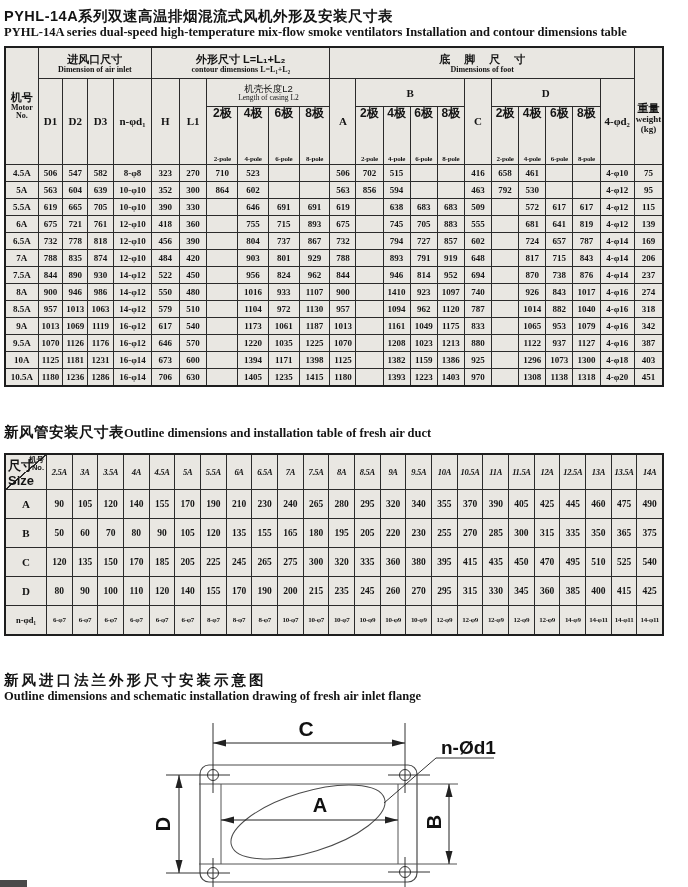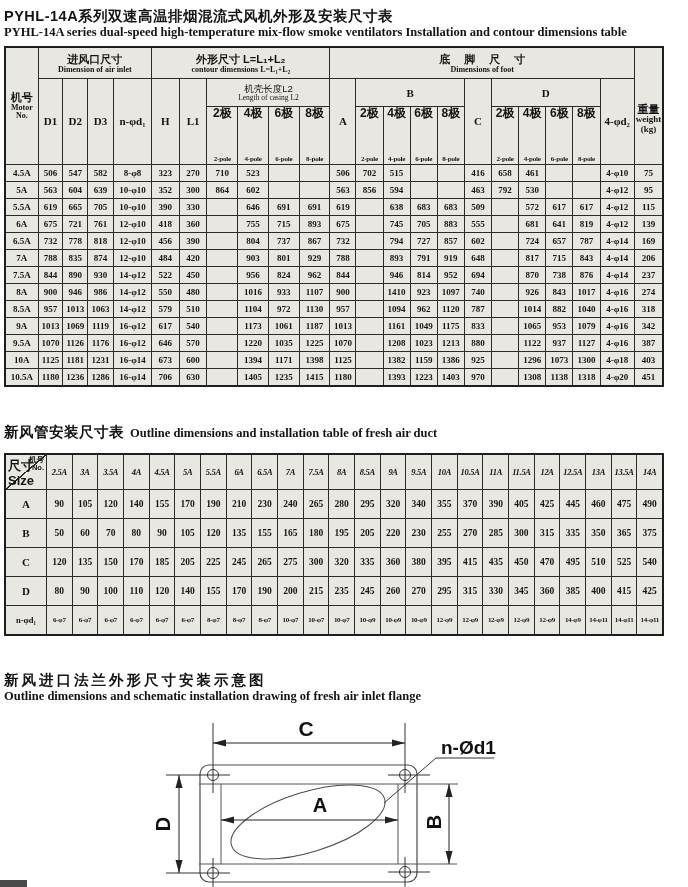--- a/index.html
+++ b/index.html
@@ -6,41 +6,41 @@
   body{
     width:688px;height:887px;overflow:hidden;position:relative;
     background:#ffffff;color:#141414;
     font-family:"Liberation Serif",serif;
   }
   .page{padding:8px 14px 0 4px;}
   
   .title-zh{font-family:"Liberation Sans",sans-serif;font-weight:bold;font-size:14.5px;line-height:1.2;letter-spacing:.5px;}
   .title-en{font-family:"Liberation Serif",serif;font-weight:bold;font-size:12.5px;line-height:1.2;}
   .sec-title{margin-top:36px;}
-  .sec-title .inline-en{margin-left:6px;}
+  .sec-title .inline-en{}
   .sec3-zh{letter-spacing:3px;}
   
   table{border-collapse:collapse;table-layout:fixed;width:660px;background:#e9e7e2;}
   th,td{border:1px solid #2b2b2b;text-align:center;vertical-align:middle;padding:0;overflow:hidden;}
   table{border:2px solid #1e1e1e;}
   
   .t1{margin-top:6px;}
   .t1 td{font-weight:bold;font-size:9px;height:16px;line-height:16px;font-family:"Liberation Serif",serif;}
   .t1 .gz{font-family:"Liberation Sans",sans-serif;font-weight:bold;font-size:11px;line-height:1.15;}
   .t1 .ge{font-weight:bold;font-size:8px;line-height:1.05;}
   .t1 .foot-zh{letter-spacing:14px;text-indent:14px;}
   .t1 .collab{font-weight:bold;font-size:11px;}
   .t1 .cas-zh{font-family:"Liberation Sans",sans-serif;font-weight:normal;font-size:9.5px;line-height:1.1;}
   .t1 .cas-en{font-weight:normal;font-size:7.5px;line-height:1.05;}
   .t1 .pz{font-family:"Liberation Sans",sans-serif;font-weight:bold;font-size:12px;line-height:1.15;}
   .t1 .pe{font-weight:bold;font-size:7px;line-height:1.05;letter-spacing:-.2px;margin-top:35px;}
   .t1 thead tr.r1 th{height:30px;}
   .t1 thead tr.r2 th{height:27px;}
   .t1 thead tr.r3 th{height:23px;}
-  .t1 .wz{font-family:Liberation Serif, serif;font-weight:bold;font-size:11px;line-height:1.15;margin-top:26px;}
+  .t1 .wz{font-family:Liberation Mono, monospace;font-weight:bold;font-size:11px;line-height:1.15;margin-top:26px;}
   .t1 .we{font-weight:bold;font-size:9px;line-height:1.1;}
   
   .t2{margin-top:12px;}
   .t2 th.t2h{font-weight:bold;font-size:8.5px;height:34px;letter-spacing:-.3px;font-style:italic;}
   .t2 td{font-weight:bold;font-size:9.5px;height:28px;}
   .t2 .t2label{font-weight:bold;font-size:11px;height:28px;}
   .t2 .small-label{font-size:8.5px;}
   .t2 td.nphd{font-size:7px;letter-spacing:-.3px;}
   .corner{position:relative;background-color:#e9e7e2;
     background-image:linear-gradient(to bottom right,transparent calc(50% - .7px),#2b2b2b calc(50% - .7px),#2b2b2b calc(50% + .7px),transparent calc(50% + .7px));}

